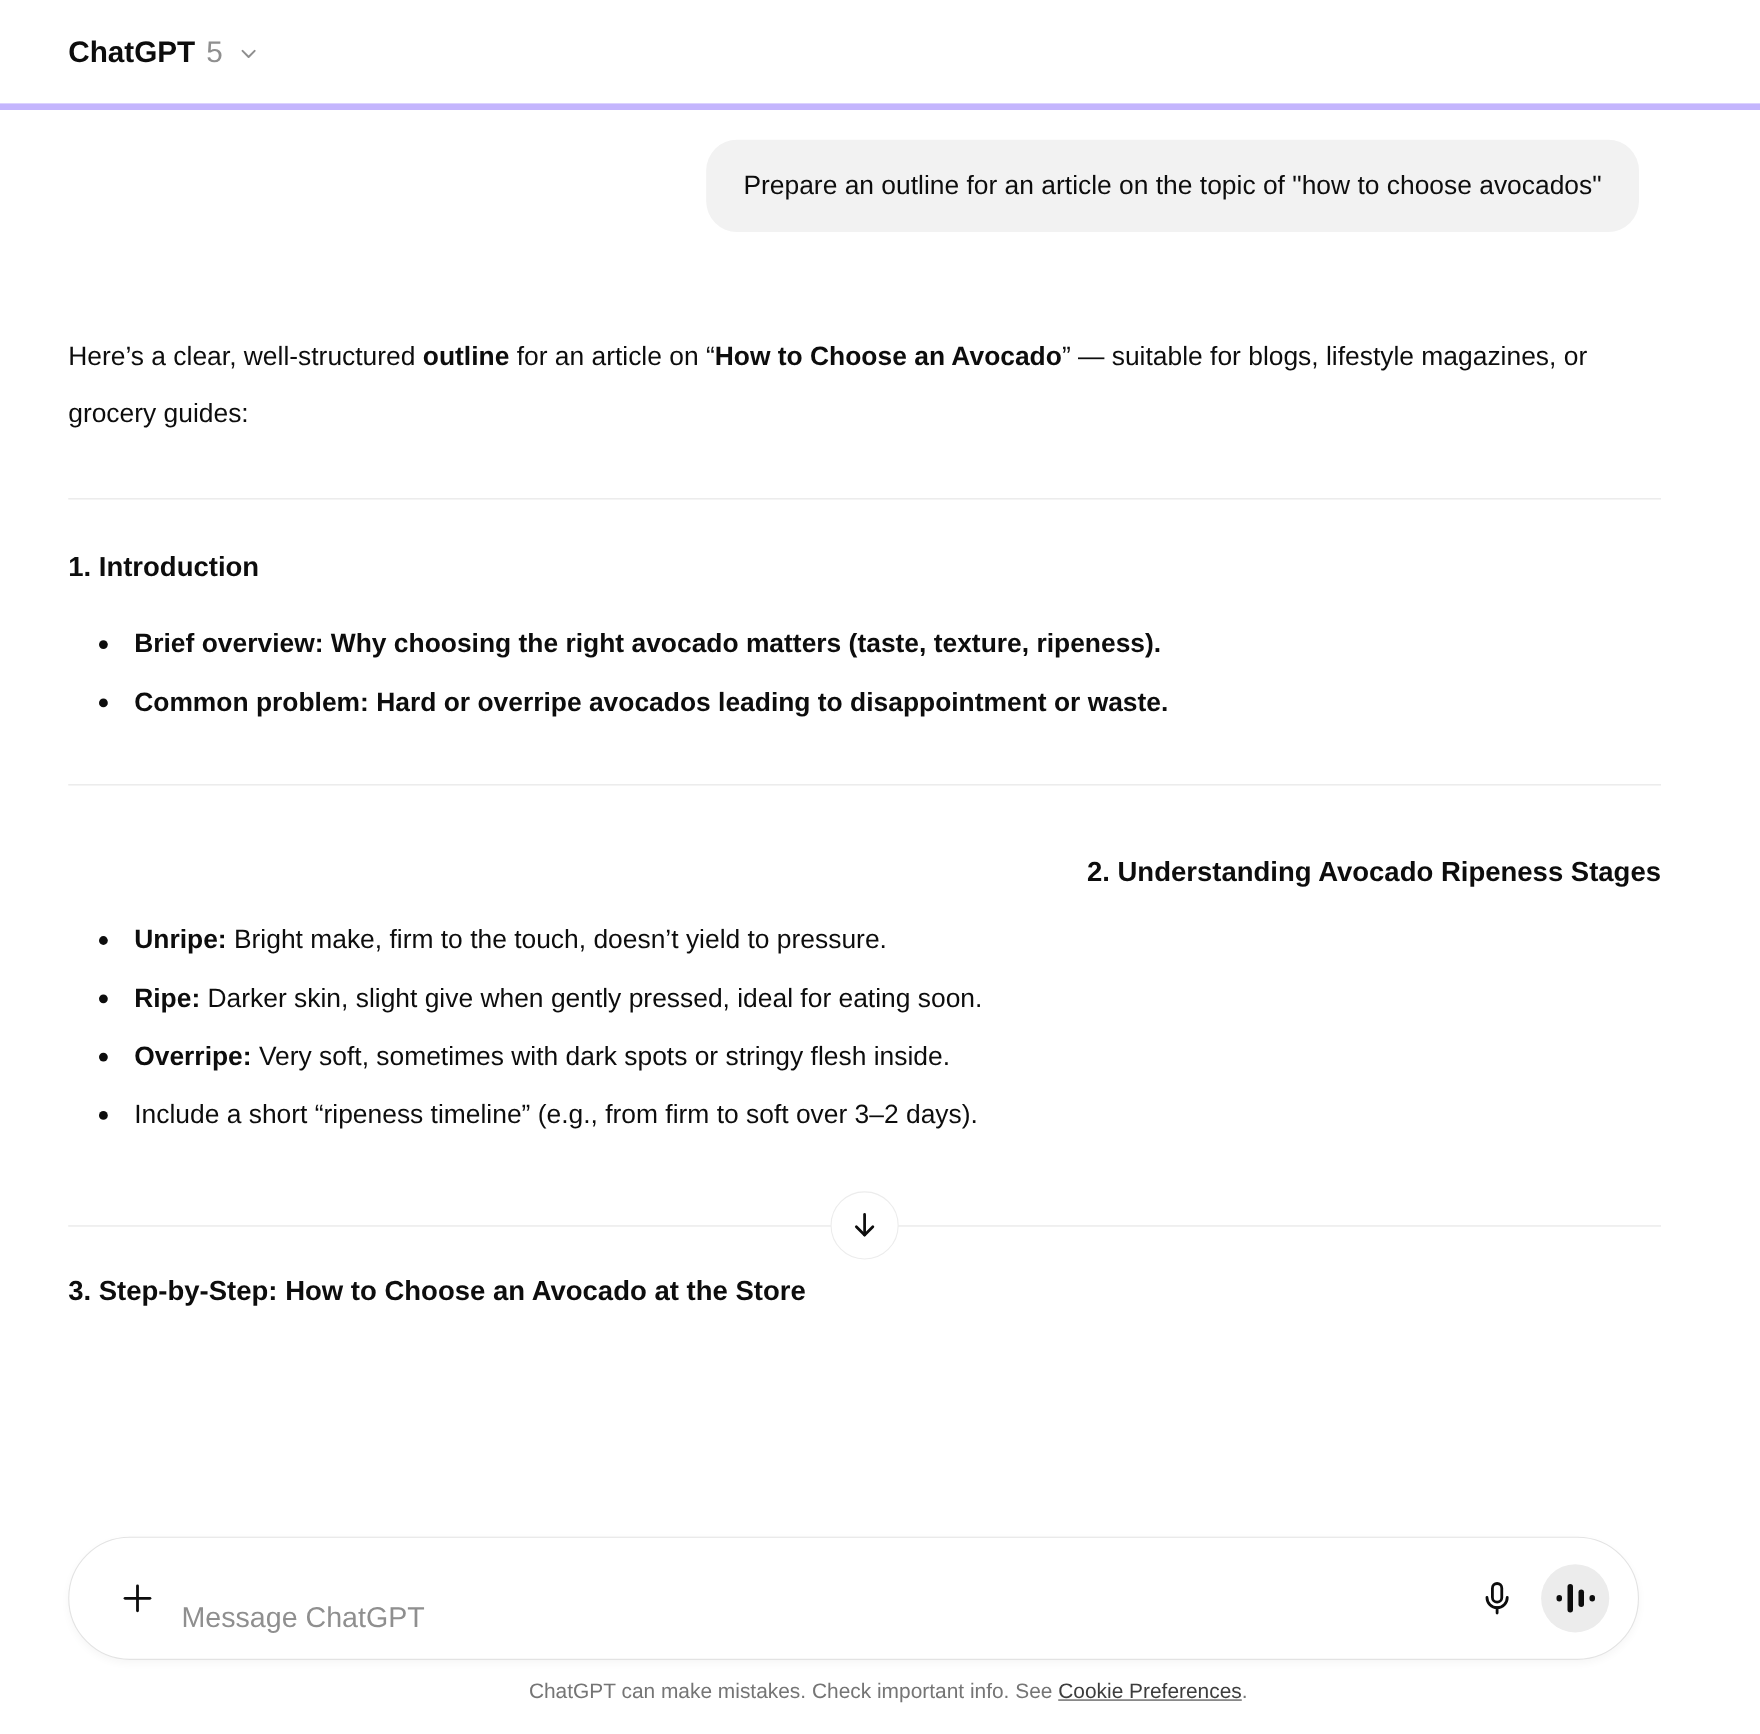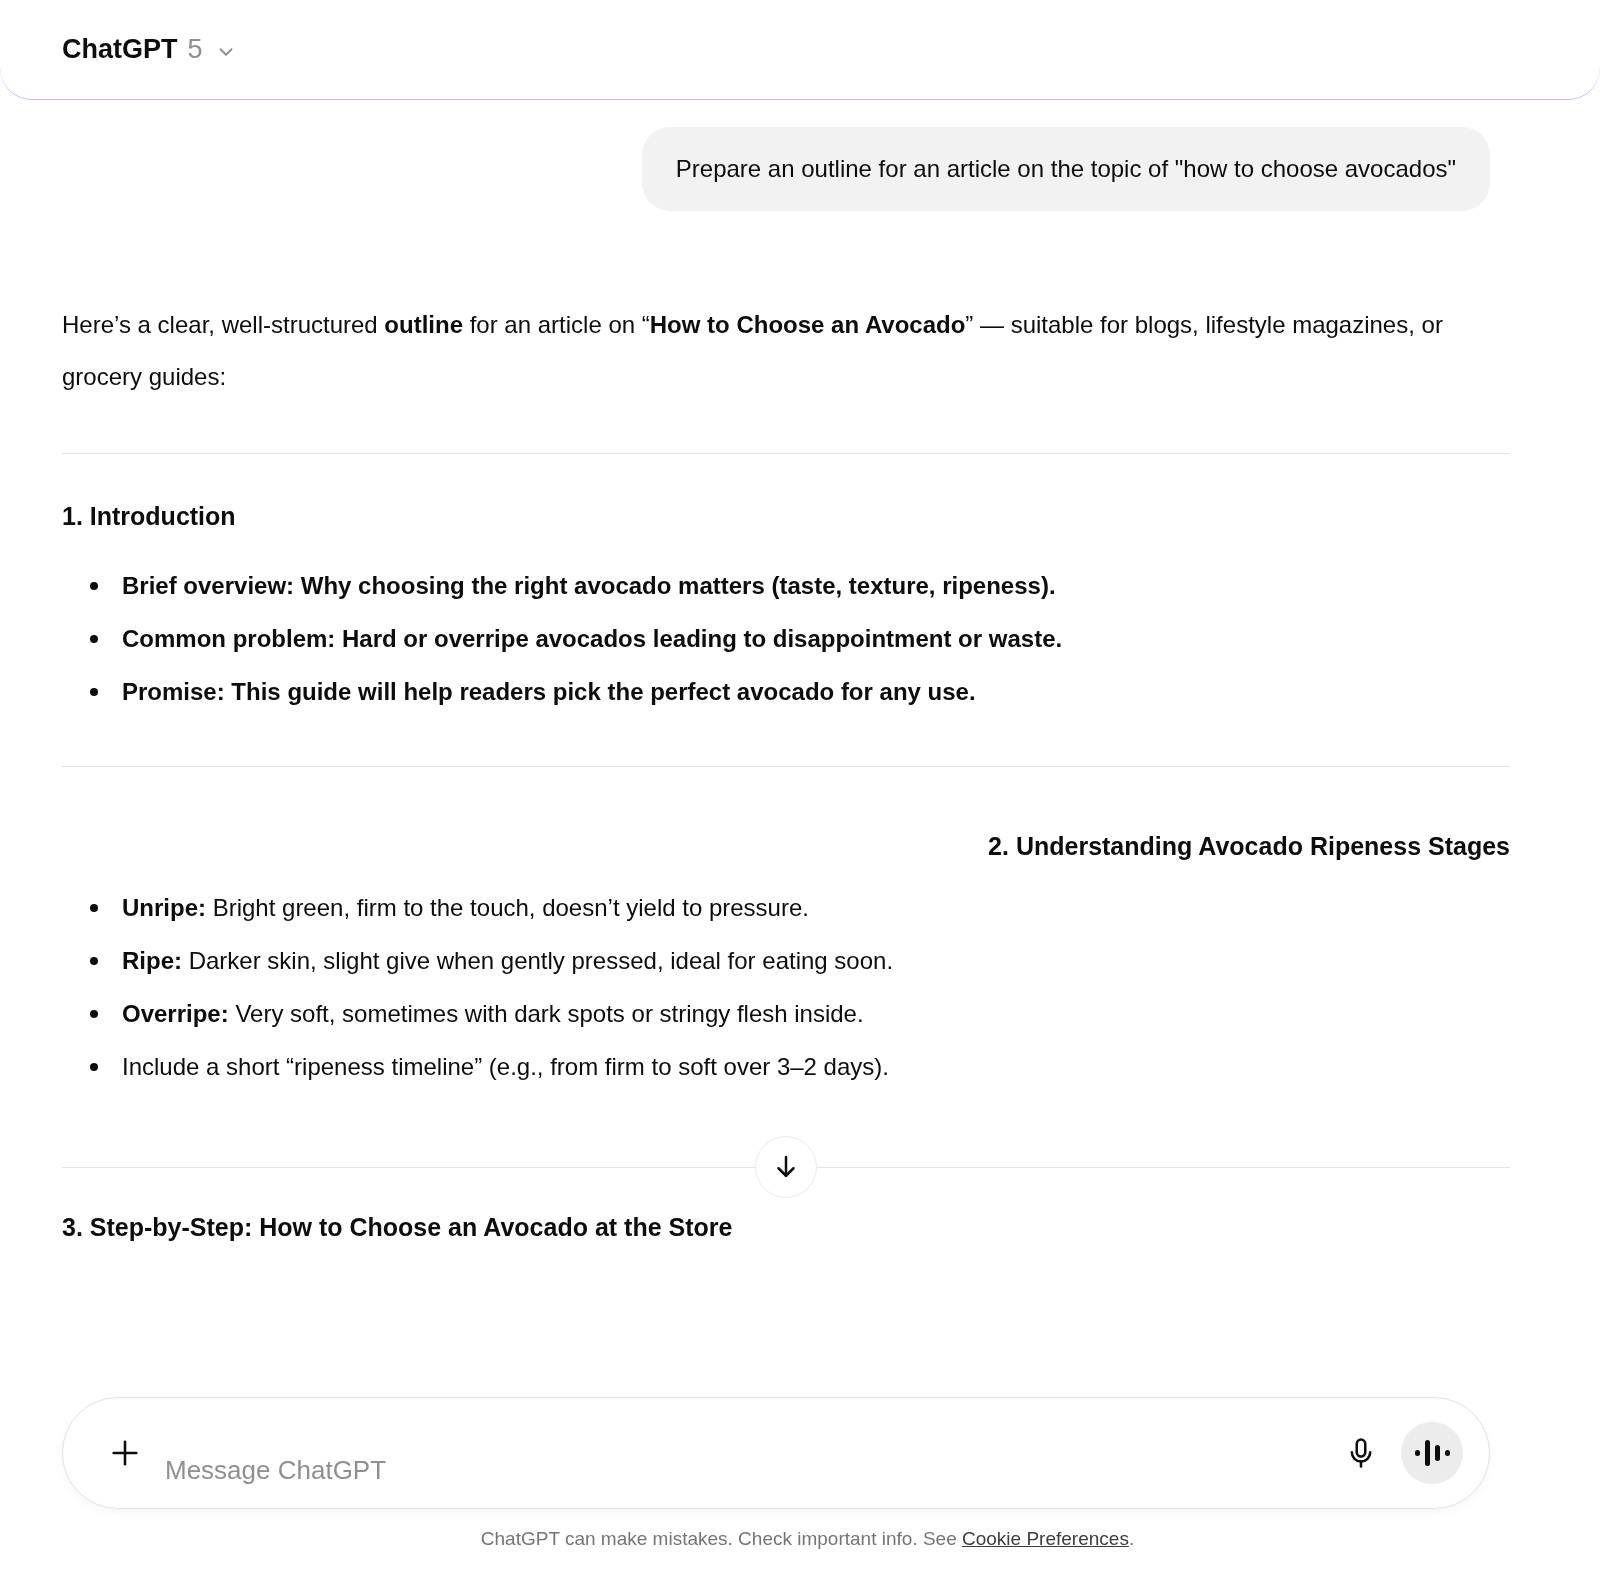--- a/index.html
+++ b/index.html
@@ -10,23 +10,22 @@
     color: #0d0d0d;
     overflow: hidden;
     position: relative;
   }
 
   
   .header {
     height: 100px;
     display: flex; align-items: center;
     padding-left: 62px;
-    border-bottom: 1px solid #c4b5fd;
+    border-bottom: 6px solid #c4b5fd;
     background: #fff;
-    border-radius: 32px;
   }
   .model-selector {
     display: inline-flex; align-items: center; gap: 10px;
     font-size: 27px; cursor: pointer;
     background: none; border: none;
     font-family: inherit;
   }
   .model-name { font-weight: 700; color: #0d0d0d; }
   .model-version { font-weight: 400; color: #8f8f8f; }
   .chevron-icon { display: inline-flex; margin-left: 2px; margin-top: 4px; }
@@ -202,28 +201,27 @@
 
     <p class="intro"><span>Here’s a clear, well-structured </span><strong>outline</strong><span> for an article on “</span><strong>How to Choose an Avocado</strong><span>” — suitable for blogs, lifestyle magazines, or grocery guides:</span></p>
 
     <hr class="divider hr-1">
 
 
     <h3 class="section-heading h3-1">1. Introduction</h3>
     <ul class="bullets bullets-1">
       <li><strong></strong><span>Brief overview: Why choosing the right avocado matters (taste, texture, ripeness).</span></li>
       <li><strong></strong><span>Common problem: Hard or overripe avocados leading to disappointment or waste.</span></li>
-      <li><strong></strong><span>Promise: This guide will help readers pick the perfect avocado for any use.</span></li>
     </ul>
 
     <hr class="divider hr-2">
 
     <h3 class="section-heading h3-2">2. Understanding Avocado Ripeness Stages</h3>
     <ul class="bullets bullets-2">
-      <li><strong>Unripe:</strong><span> Bright green, firm to the touch, doesn’t yield to pressure.</span></li>
+      <li><strong>Unripe:</strong><span> Bright make, firm to the touch, doesn’t yield to pressure.</span></li>
       <li><strong>Ripe:</strong><span> Darker skin, slight give when gently pressed, ideal for eating soon.</span></li>
       <li><strong>Overripe:</strong><span> Very soft, sometimes with dark spots or stringy flesh inside.</span></li>
       <li><strong></strong><span>Include a short “ripeness timeline” (e.g., from firm to soft over 3–2 days).</span></li>
     </ul>
 
     <div class="scroll-divider-wrap">
       <hr class="divider">
       <button class="scroll-down-button">
         <span style="display:flex;">
           <svg width="30" height="30" viewBox="0 0 24 24" fill="none" stroke="#0d0d0d" stroke-width="2" stroke-linecap="round" stroke-linejoin="round">

